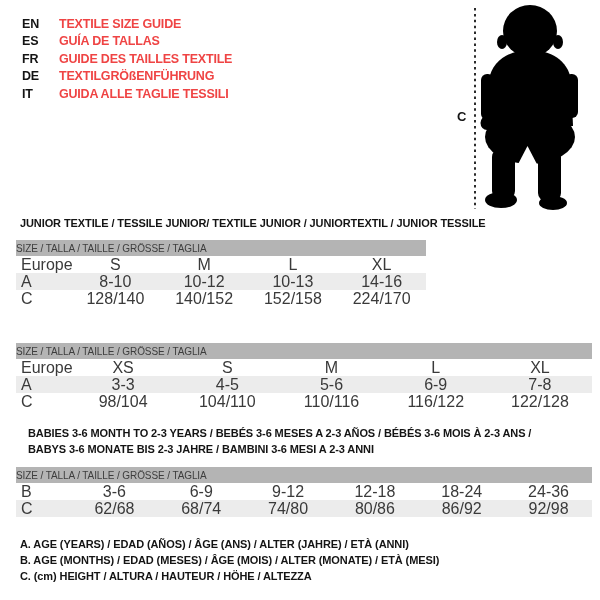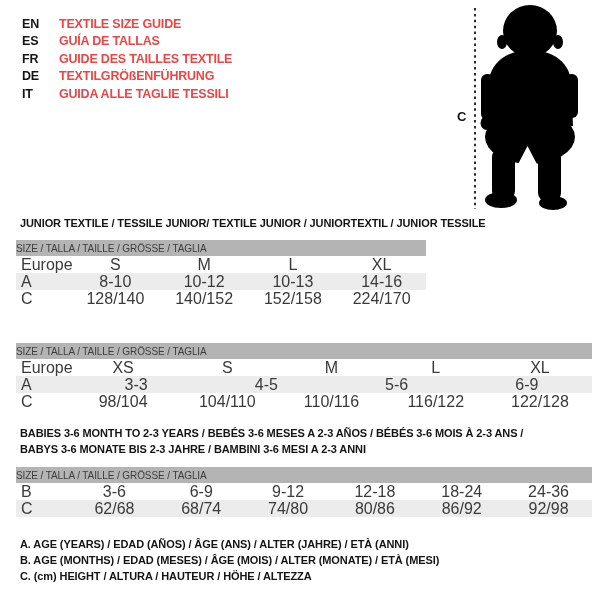--- a/index.html
+++ b/index.html
@@ -17,21 +17,21 @@
 
   
   .figure-svg{position:absolute;left:452px;top:0;}
 
   
   .table-title{position:absolute;left:20px;font-weight:bold;font-size:11px;color:#141414;
     letter-spacing:-0.1px;line-height:16px;white-space:nowrap;}
   .table-title .sub{font-size:8px;vertical-align:-2px;}
   #title1{top:215px;}
   #title2{top:319px;}
-  #title3{top:425px;}
+  #title3{top:425px;margin-left:8px;}
 
   
   .size-table{position:absolute;left:16px;}
   #table1{top:240px;width:410px;}
   #table2{top:343px;width:576px;}
   #table3{top:467px;width:576px;}
   .thead{height:16px;background:#b4b4b4;color:#3d3d3d;font-size:10px;letter-spacing:-0.1px;
     display:flex;align-items:center;box-sizing:border-box;width:100%;}
   .trow{display:flex;height:17px;align-items:center;font-size:16px;color:#3a3a3a;}
   .trow.striped{background:#ececec;}
@@ -129,20 +129,21 @@
       <div class="td">M</div>
       <div class="td">L</div>
       <div class="td">XL</div>
     </div>
     <div class="trow striped">
       <div class="tlabel">A</div>
       <div class="td">3-3</div>
       <div class="td">4-5</div>
       <div class="td">5-6</div>
       <div class="td">6-9</div>
+      <div class="td">7-8</div>
     </div>
     <div class="trow">
       <div class="tlabel">C</div>
       <div class="td">98/104</div>
       <div class="td">104/110</div>
       <div class="td">110/116</div>
       <div class="td">116/122</div>
       <div class="td">122/128</div>
     </div>
   </div>

